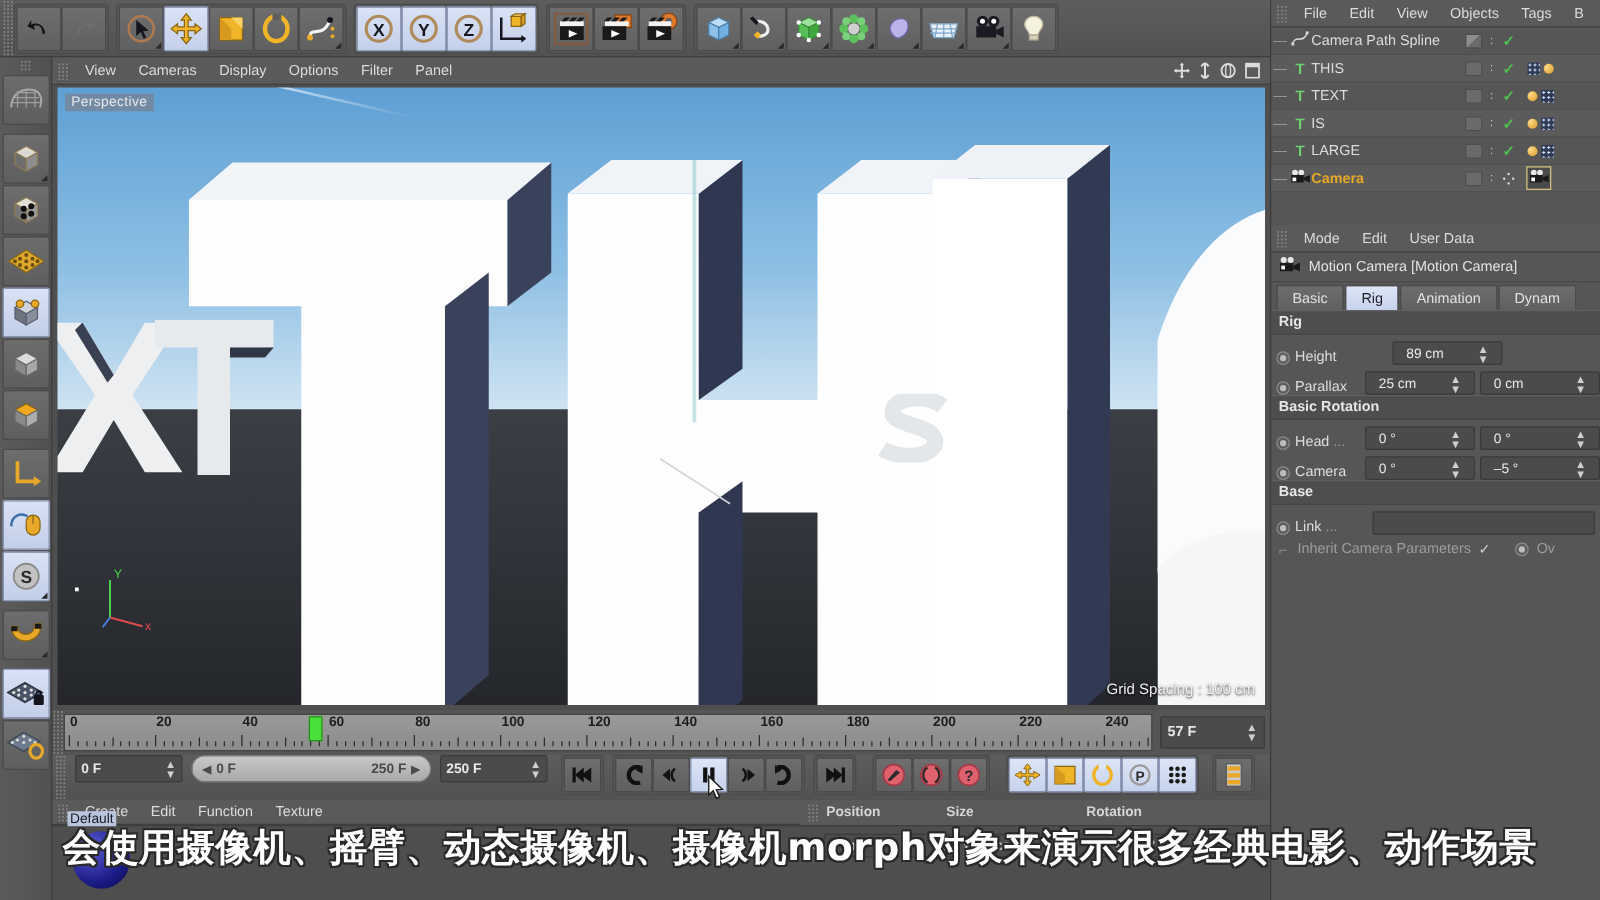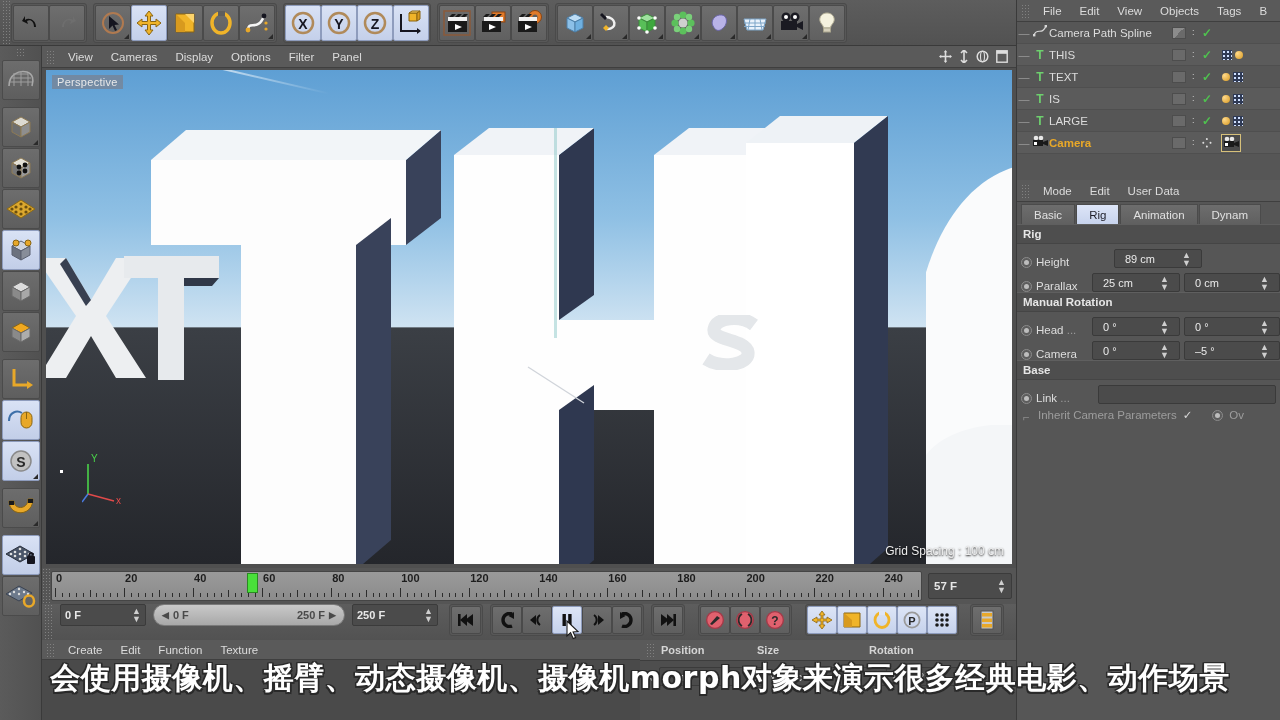--- a/index.html
+++ b/index.html
@@ -1071,20 +1071,26 @@
     </div>
   </div>
 
   <div id="matmenu" class="menubar">
     <div class="grip" style="margin:0 4px;"></div>
     <div class="mi">Create</div>
     <div class="mi">Edit</div>
     <div class="mi">Function</div>
     <div class="mi">Texture</div>
   </div>
+  <div id="matpane">
+    <div style="position:relative;">
+      <div class="matswatch"></div>
+      <div class="matname">Default</div>
+    </div>
+  </div>
 
   <div id="coordmenu">
     <div class="grip" style="margin:0 6px;"></div>
     <div class="hdr" style="width:96px;">Position</div>
     <div class="hdr" style="width:112px;">Size</div>
     <div class="hdr">Rotation</div>
   </div>
   <div id="coordpane">
     <div class="coordrow">
       <div class="coordcell">
@@ -1223,20 +1229,32 @@
   </div>
 
   <div id="attrs">
     <div class="menubar">
       <div class="grip" style="margin:0 4px;"></div>
       <div class="mi">Mode</div>
       <div class="mi">Edit</div>
       <div class="mi">User Data</div>
     </div>
 
+    <div id="attrtitle">
+      <span>
+        <svg width="18" height="14" viewBox="0 0 18 14">
+          <circle cx="4" cy="3" r="2.4" fill="#e8e8e8"></circle>
+            <circle cx="9.5" cy="3" r="2.4" fill="#e8e8e8"></circle>
+          <rect x="1" y="5.5" width="10.5" height="6.5" fill="#1a1a1a"></rect>
+          <rect x="2" y="7.5" width="3" height="3" fill="#fff"></rect>
+          <path d="M11.5 7.5 L17 5 L17 12 L11.5 10 Z" fill="#1a1a1a"></path>
+        </svg>
+      </span>
+      <span>Motion Camera [Motion Camera]</span>
+    </div>
 
     <div id="attrtabs">
       <div class="atab">Basic</div>
       <div class="atab sel">Rig</div>
       <div class="atab">Animation</div>
       <div class="atab">Dynam</div>
     </div>
 
     <div class="sect">Rig</div>
     <div class="prow">
@@ -1257,21 +1275,21 @@
       <span class="pfield w1">
         <span class="v">25 cm</span>
         <span class="spin">▲<br>▼</span>
       </span>
       <span class="pfield w2">
         <span class="v">0 cm</span>
         <span class="spin">▲<br>▼</span>
       </span>
     </div>
 
-    <div class="sect">Manual Rotation</div>
+    <div class="sect">Basic Rotation</div>
     <div class="prow">
       <span class="radio">
           <i></i>
         </span>
       <span class="plabel">
         <span>Head</span>
         <span style="color:#9a9a9a;">...</span>
       </span>
       <span class="pfield w1">
         <span class="v">0 °</span>

